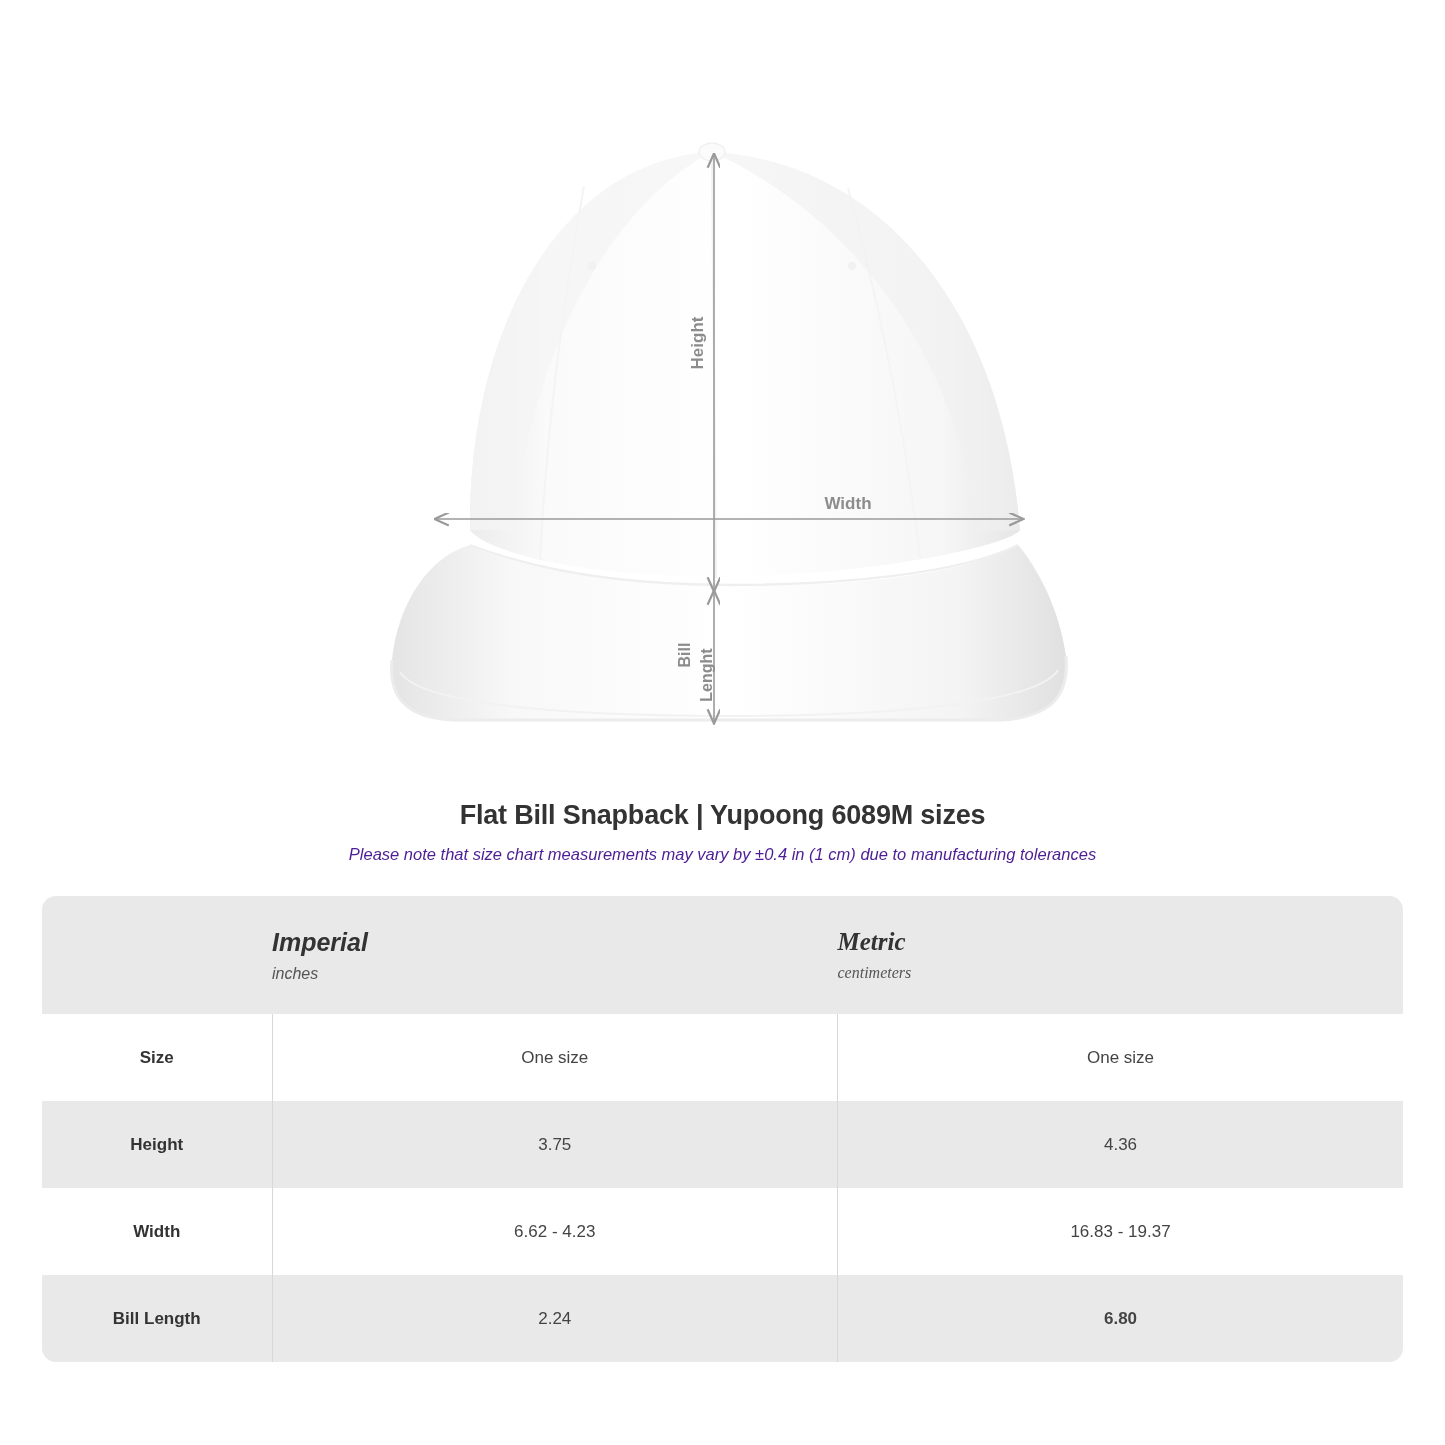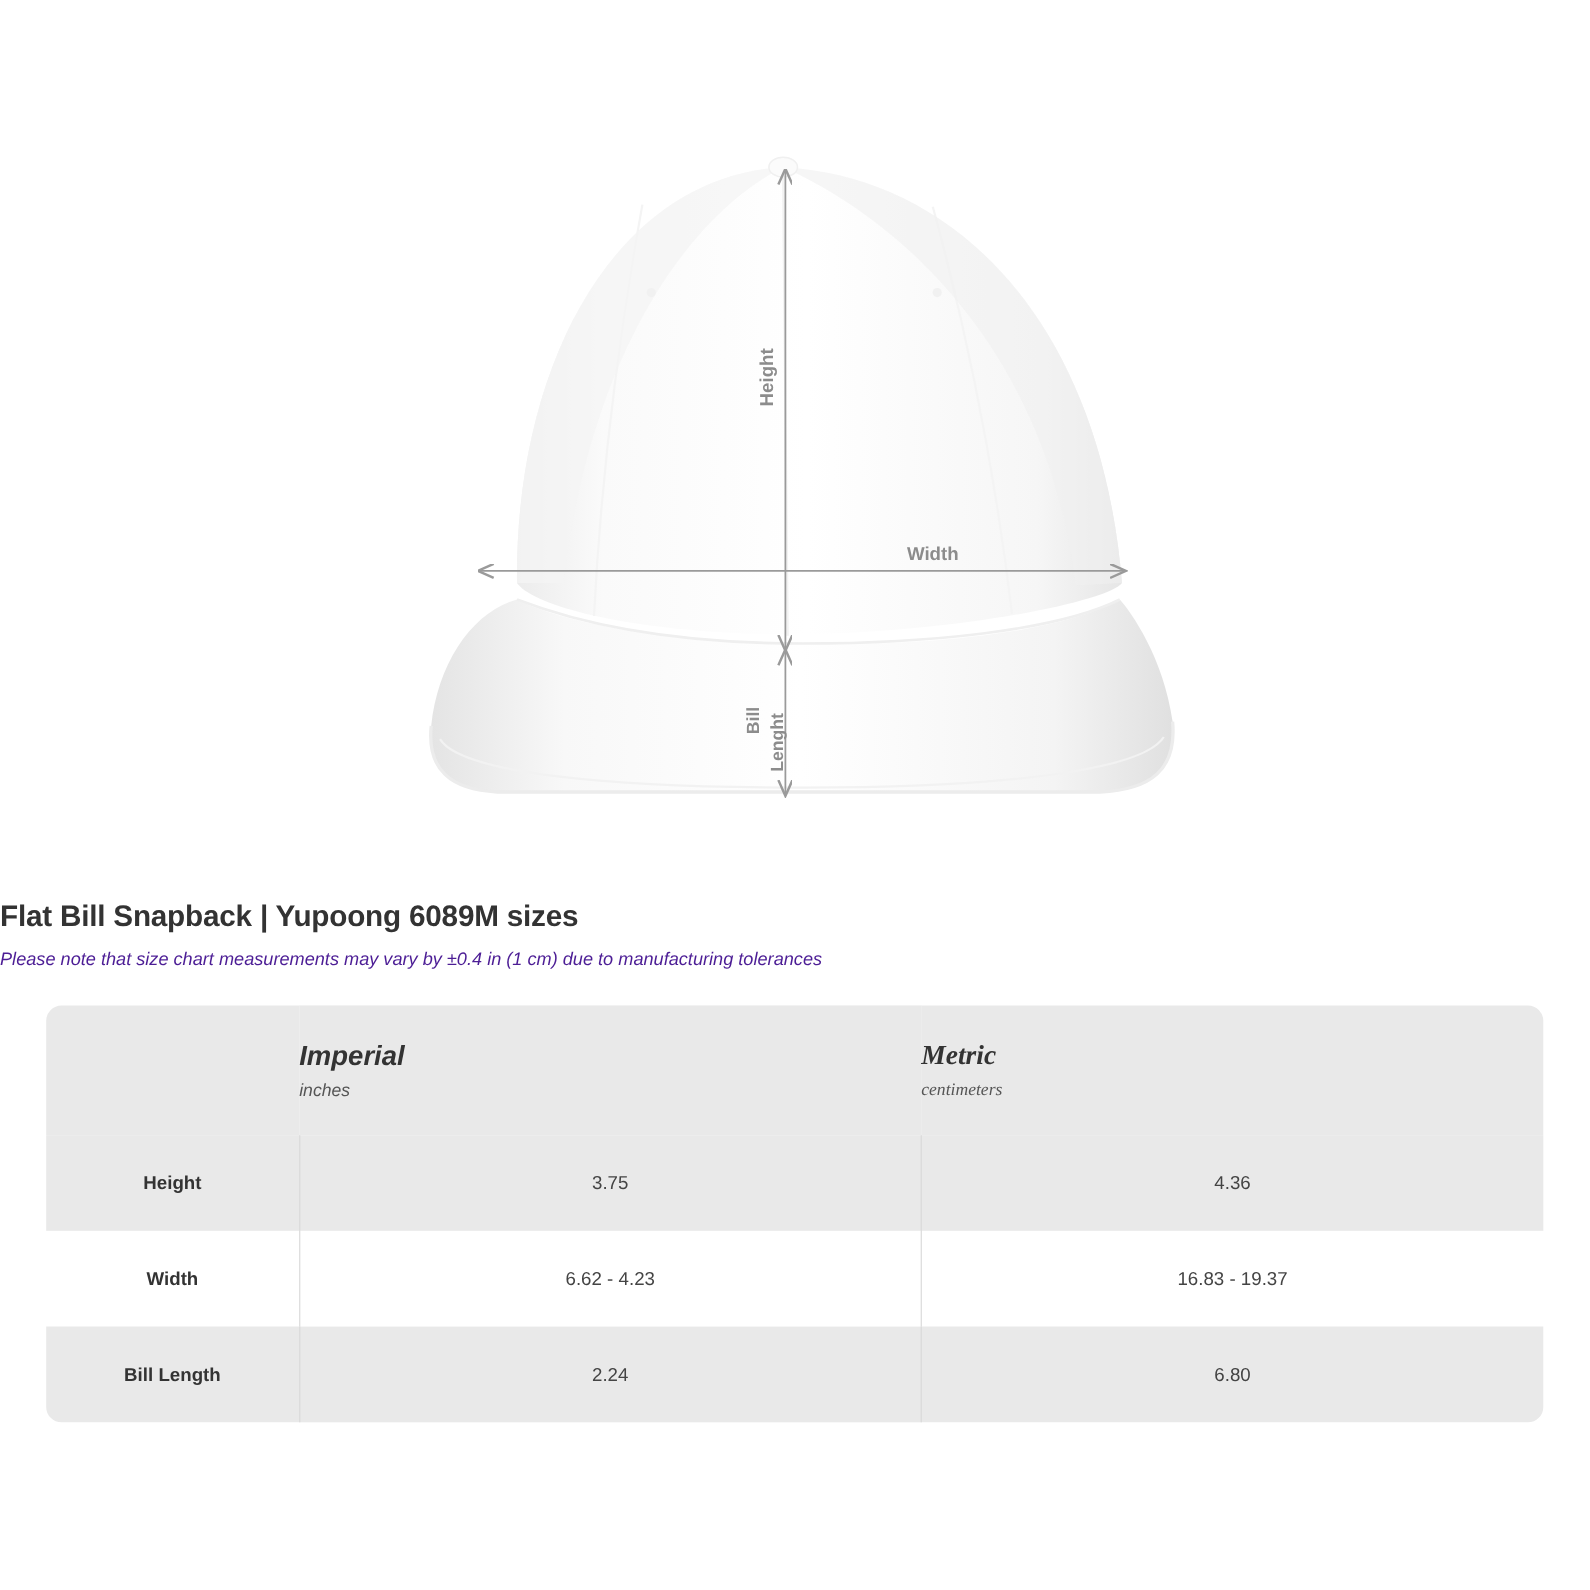--- a/index.html
+++ b/index.html
@@ -26,21 +26,21 @@
     position: relative;
     width: 1445px;
     height: 800px;
   }
   .diagram svg {
     display: block;
   }
 
   
   .title-block {
-    margin-top: 18px;
+    text-align: center;
   }
   .chart-title {
     font-size: 27px;
     font-weight: bold;
     color: #333333;
     letter-spacing: -0.2px;
   }
   .chart-note {
     font-size: 16.5px;
     font-style: italic;
@@ -109,21 +109,21 @@
 
   
   .vline {
     border-left: 1px solid #d8d8d8;
   }
 
   .col-label { width: 230px; }
   .col-val   { width: 565.5px; }
 
   .last-row td:first-child { border-bottom-left-radius: 14px; }
-  .last-row td:last-child  { border-bottom-right-radius: 14px; }
+  .last-row td:last-child  { border-bottom-right-radius: 14px; font-weight: bold; }
 </style>
 </head>
 <body>
 
 <div class="page">
 
   <div class="diagram">
     <svg width="1445" height="800" viewBox="0 0 1445 800" xmlns="http://www.w3.org/2000/svg">
       <defs>
         <linearGradient id="crownGrad" x1="0" y1="0" x2="1" y2="0">
@@ -224,20 +224,25 @@
           <td>
             <div class="unit-name">Imperial</div>
             <div class="unit-sub">inches</div>
           </td>
           <td class="hdr-last">
             <div class="unit-name">Metric</div>
             <div class="unit-sub">centimeters</div>
           </td>
         </tr>
 
+        <tr class="body-row plain">
+          <td class="label-cell">Size</td>
+          <td class="vline">One size</td>
+          <td class="vline">One size</td>
+        </tr>
 
         <tr class="body-row shaded">
           <td class="label-cell">Height</td>
           <td class="vline">3.75</td>
           <td class="vline">4.36</td>
         </tr>
 
         <tr class="body-row plain">
           <td class="label-cell">Width</td>
           <td class="vline">6.62 - 4.23</td>

